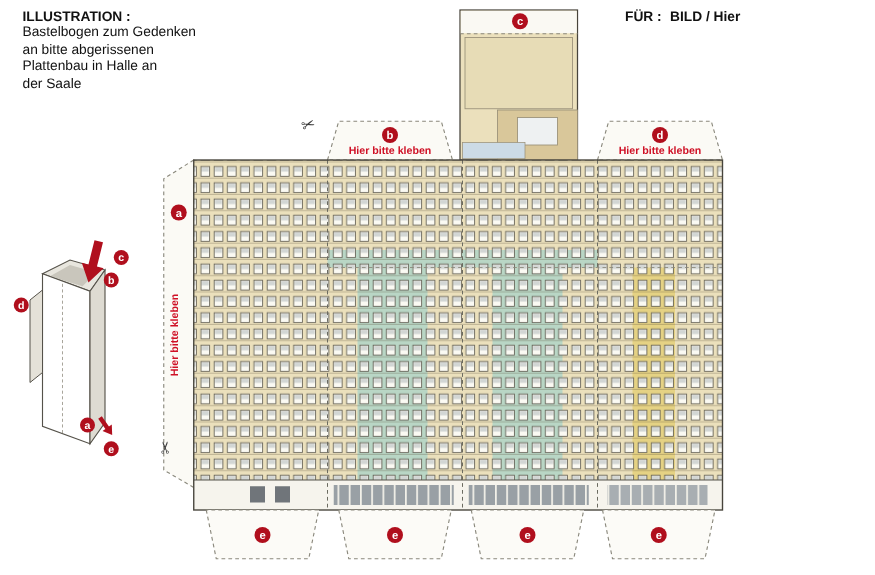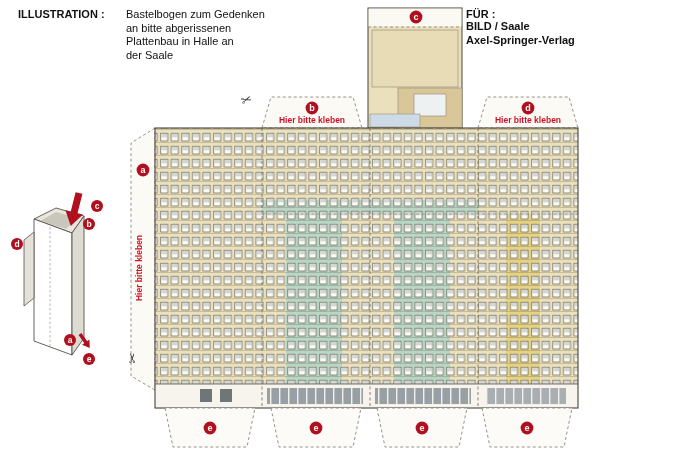--- a/index.html
+++ b/index.html
@@ -1,20 +1,20 @@
 <!DOCTYPE html>
 <html><head>
 <meta charset="utf-8">
 <style>
   html,body{margin:0;padding:0;background:#ffffff;}
   .page{position:relative;width:700px;height:460px;background:#ffffff;overflow:hidden;
         font-family:"Liberation Sans",sans-serif;color:#111;}
   .hdr{position:absolute;top:8px;display:flex;align-items:flex-start;z-index:2;}
-  .hdr-left{left:18px;}
-  .hdr-right{left:466px;flex-direction:column;}
+  .hdr-left{left:18px;flex-direction:column;}
+  .hdr-right{left:500px;}
   .hdr .lbl{font-weight:700;font-size:11px;white-space:nowrap;}
   .hdr-left .lbl{width:108px;}
   .hdr-right .lbl{width:36px;}
   .desc{font-size:11px;line-height:13.5px;white-space:pre-line;width:200px;}
   .for-val{font-weight:700;font-size:11px;line-height:13.5px;}
   svg.sheet{position:absolute;left:0;top:0;z-index:1;}
   svg text{font-family:"Liberation Sans",sans-serif;}
 </style>
 </head>
 <body>
@@ -25,22 +25,21 @@
     <span class="lbl">ILLUSTRATION :</span>
     <div class="desc">Bastelbogen zum Gedenken
 an bitte abgerissenen
 Plattenbau in Halle an
 der Saale</div>
   </div>
 
   <div class="hdr hdr-right">
     <span class="lbl">FÜR :</span>
     <div class="for-val">
-      <div>BILD / Saale</div>
-      <div>Axel-Springer-Verlag</div>
+      <div>BILD / Hier</div>
     </div>
   </div>
 
   <svg class="sheet" width="700" height="460" viewBox="0 0 700 460">
     <defs>
       <pattern id="win" width="10.6" height="13" patternUnits="userSpaceOnUse">
         <rect x="0" y="12.1" width="10.6" height="0.9" fill="rgba(85,75,55,0.28)"></rect>
         <rect x="1.7" y="3.2" width="7" height="7.8" fill="#fbfaf3" stroke="#59564b" stroke-width="0.65"></rect>
         <rect x="2.4" y="3.9" width="5.6" height="3.4" fill="#a9b1b6" opacity="0.5"></rect>
       </pattern>

